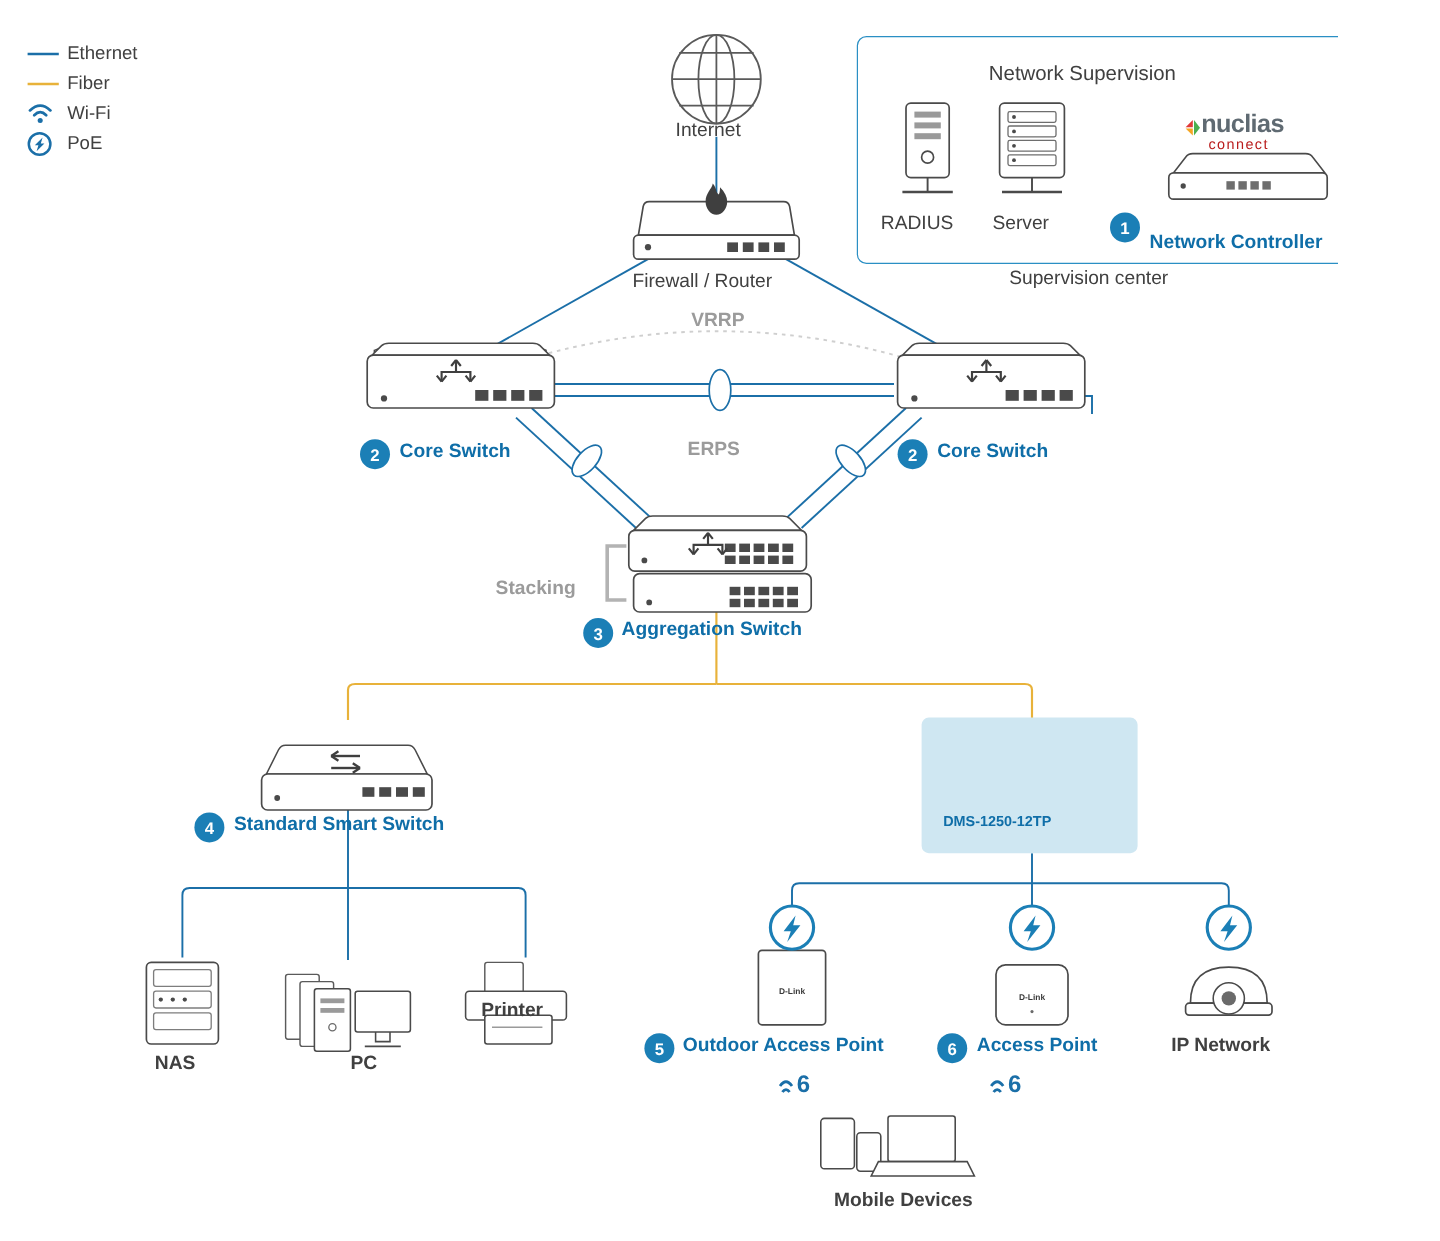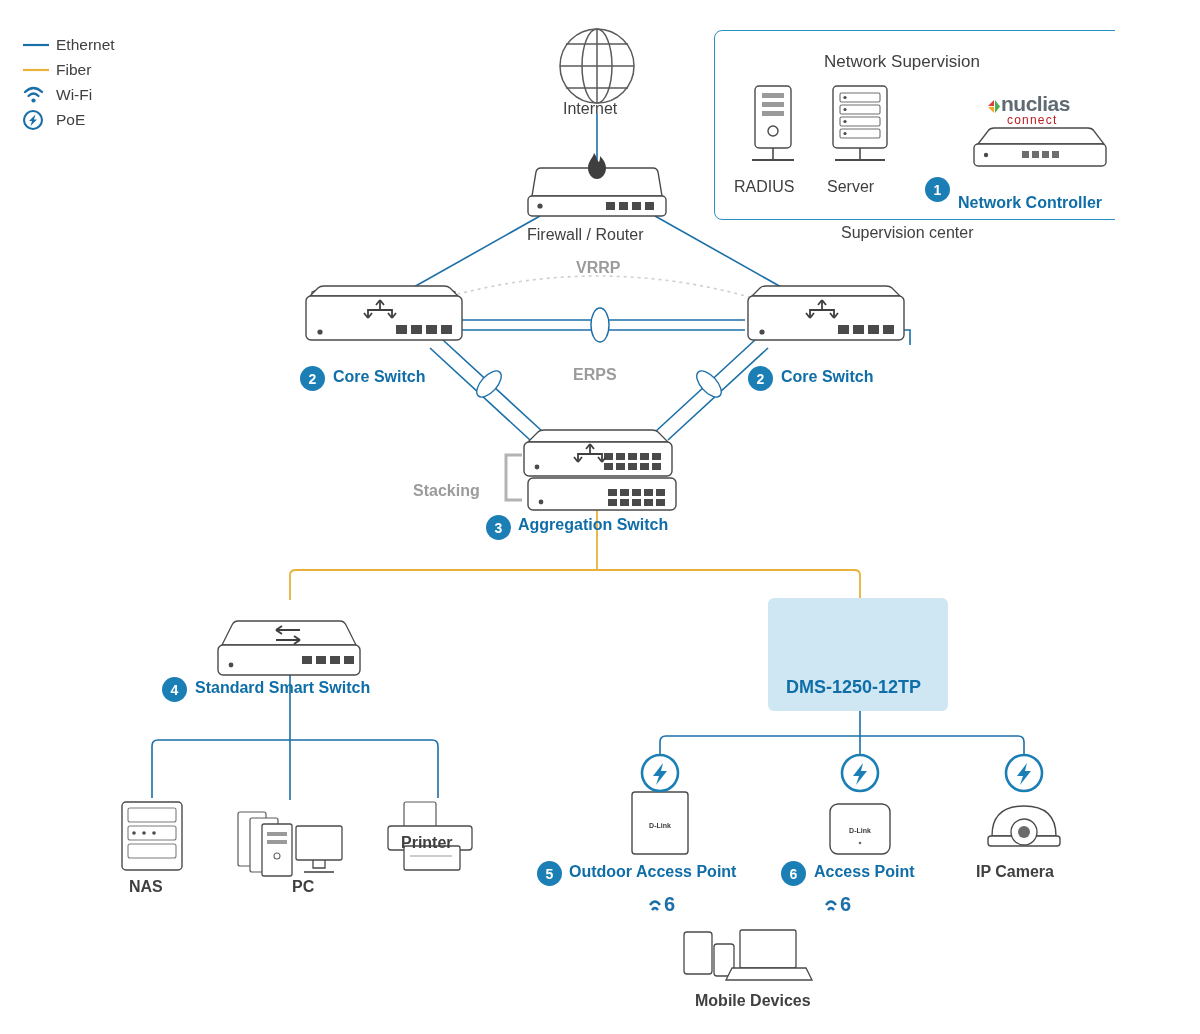--- a/index.html
+++ b/index.html
@@ -486,37 +486,37 @@
       <span>3</span>
     </div>
   <div class="lbl blue" style="left:518px; top:516px;">Aggregation Switch</div>
 
   <div class="badge" style="left:162px; top:677px;">
       <span>4</span>
     </div>
   <div class="lbl blue" style="left:195px; top:679px;">Standard Smart Switch</div>
 
   <div class="poe-box"></div>
-  <div class="lbl blue" style="left:786px; top:677px; font-size:18px;">DMS-1250-12TP</div>
+  <div class="lbl blue" style="left:786px; top:677px; font-size:12px;">DMS-1250-12TP</div>
 
   <div class="lbl bold" style="left:129px; top:878px;">NAS</div>
   <div class="lbl bold" style="left:292px; top:878px;">PC</div>
   <div class="lbl bold" style="left:401px; top:834px;">Printer</div>
 
   <div class="badge" style="left:537px; top:861px;">
       <span>5</span>
     </div>
   <div class="lbl blue" style="left:569px; top:863px;">Outdoor Access Point</div>
 
   <div class="badge" style="left:781px; top:861px;">
       <span>6</span>
     </div>
   <div class="lbl blue" style="left:814px; top:863px;">Access Point</div>
 
-  <div class="lbl bold" style="left:976px; top:863px;">IP Camera</div>
+  <div class="lbl bold" style="left:976px; top:863px;">IP Network</div>
 
   <div class="wifi6" style="left:648px; top:893px;">
     <svg width="36" height="24" viewBox="0 0 36 24" style="position:absolute; left:0; top:0;">
       <path d="M 2 12 Q 7 5 12 12" stroke="#1b6fa8" stroke-width="2.4" fill="none"></path>
       <path d="M 4 17 Q 7 13 10 17" stroke="#1b6fa8" stroke-width="2.4" fill="none"></path>
     </svg>
     <span style="position:relative; left:16px;">6</span>
   </div>
   <div class="wifi6" style="left:824px; top:893px;">
     <svg width="36" height="24" viewBox="0 0 36 24" style="position:absolute; left:0; top:0;">

